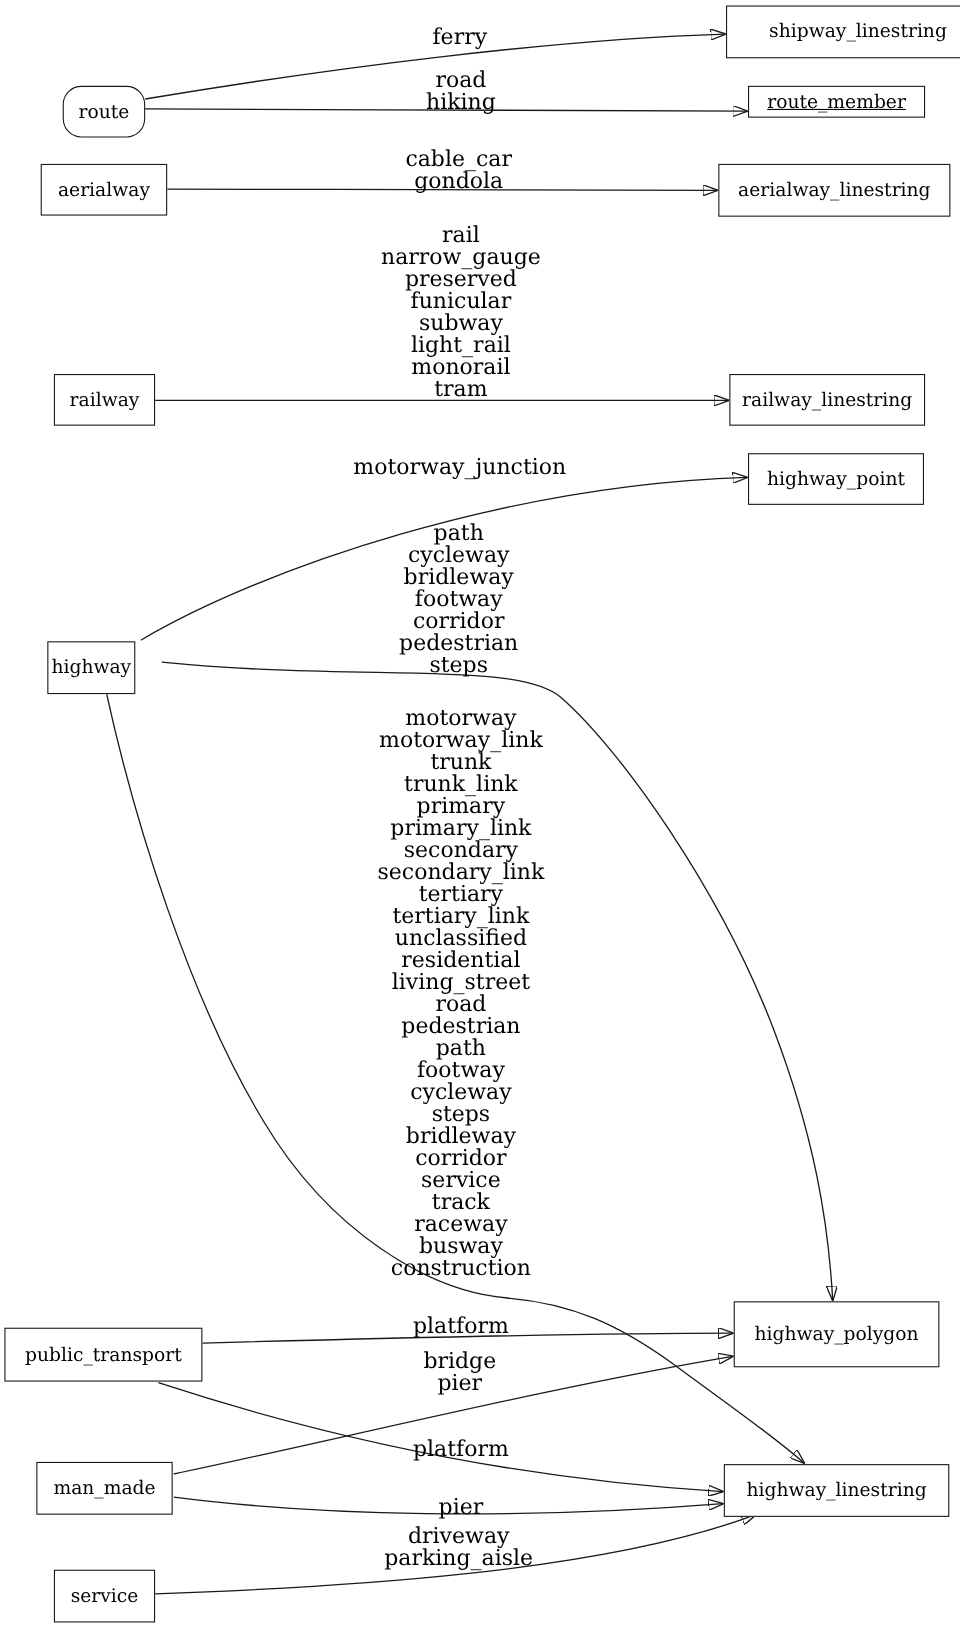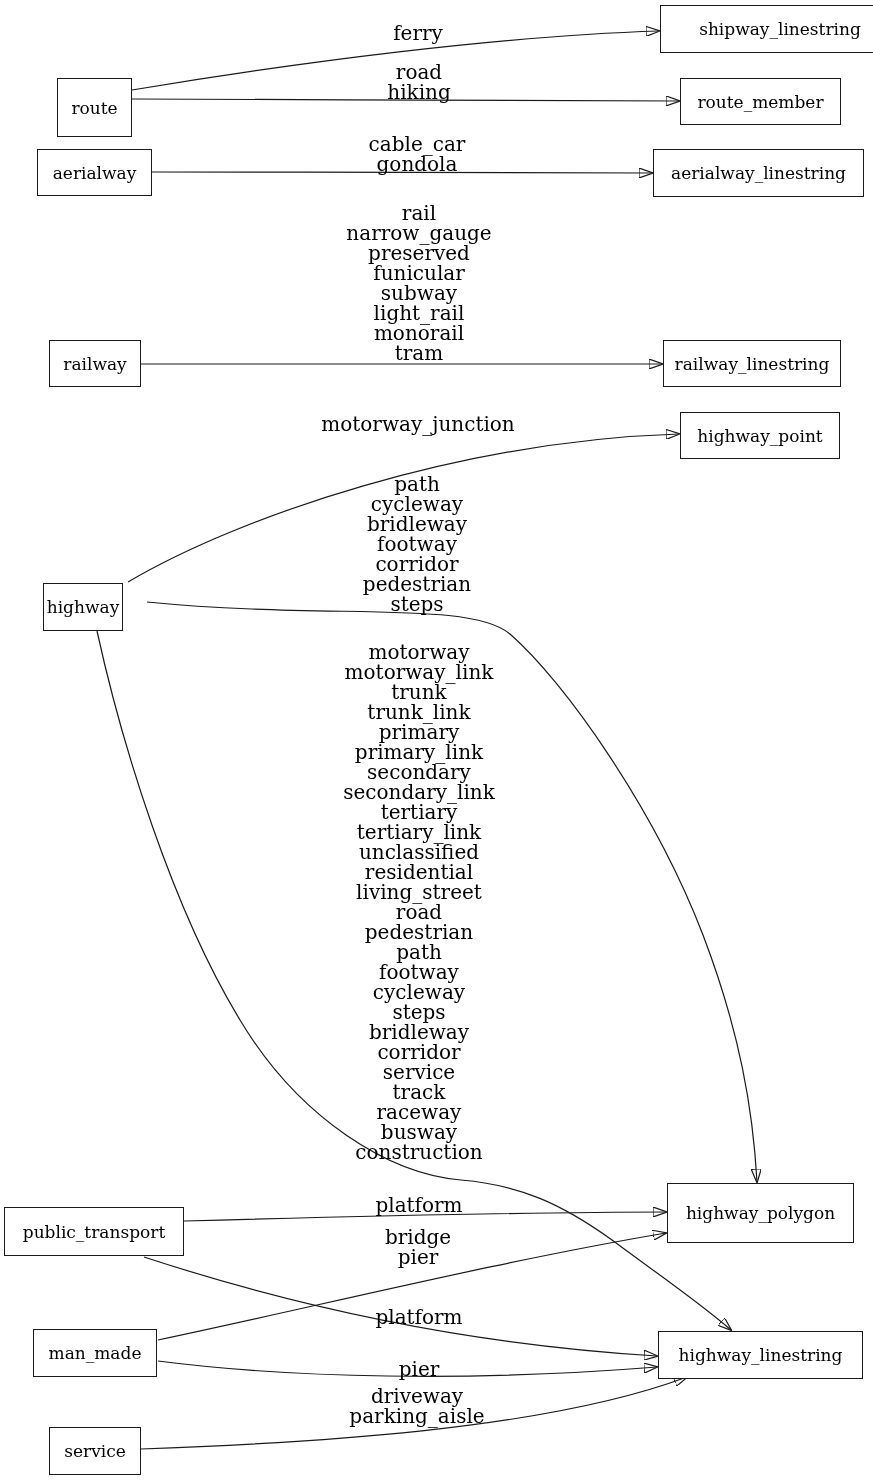--- a/index.html
+++ b/index.html
@@ -61,30 +61,30 @@
     <path d="M128,582 C240,516 460,441 679,434" marker-end="url(#arrow)"></path>
     <path d="M147,602 C330,620 470,600 510,634 C565,682 655,810 703,935 C740,1032 753,1110 757,1182" marker-end="url(#arrow)"></path>
     <path d="M97,631 C122,745 172,908 240,1020 C300,1120 390,1174 461,1180 C520,1185 562,1204 612,1240 C662,1277 700,1303 731,1330" marker-end="url(#arrow)"></path>
     <path d="M184,1221 C330,1217 520,1212 666,1212" marker-end="url(#arrow)"></path>
     <path d="M144,1257 C260,1295 440,1343 657,1356" marker-end="url(#arrow)"></path>
     <path d="M158,1340 C310,1308 500,1261 666,1233" marker-end="url(#arrow)"></path>
     <path d="M158,1361 C290,1378 470,1382 657,1367" marker-end="url(#arrow)"></path>
     <path d="M141,1449 C310,1443 545,1430 687,1377" marker-end="url(#arrow)"></path>
   </svg>
 
-  <div class="node" style="left:57px; top:78px; width:75px; height:59px;">route</div>
+  <div class="node" style="left:57px; top:78px; width:75px; height:47px;border-radius:17px;">route</div>
   <div class="node" style="left:37px; top:149px; width:115px; height:47px;">aerialway</div>
   <div class="node" style="left:49px; top:340px; width:92px; height:47px;">railway</div>
   <div class="node" style="left:43px; top:583px; width:80px; height:48px;">highway</div>
   <div class="node" style="left:4px; top:1207px; width:180px; height:49px;">public_transport</div>
   <div class="node" style="left:33px; top:1329px; width:124px; height:48px;">man_made</div>
   <div class="node" style="left:49px; top:1427px; width:92px; height:48px;">service</div>
 
   <div class="node" style="left:660px; top:5px; width:240px; height:48px;">shipway_linestring</div>
-  <div class="node" style="left:680px; top:78px; width:161px; height:47px;">route_member</div>
+  <div class="node" style="left:680px; top:78px; width:161px; height:29px;text-decoration:underline;">route_member</div>
   <div class="node" style="left:653px; top:149px; width:211px; height:48px;">aerialway_linestring</div>
   <div class="node" style="left:663px; top:340px; width:178px; height:47px;">railway_linestring</div>
   <div class="node" style="left:680px; top:412px; width:160px; height:47px;">highway_point</div>
   <div class="node" style="left:667px; top:1183px; width:187px; height:60px;">highway_polygon</div>
   <div class="node" style="left:658px; top:1331px; width:205px; height:48px;">highway_linestring</div>
 
   <div class="elabel" style="left:418px; top:23px;">ferry</div>
   <div class="elabel" style="left:419px; top:62px;">road
 hiking</div>
   <div class="elabel" style="left:417px; top:134px;">cable_car

